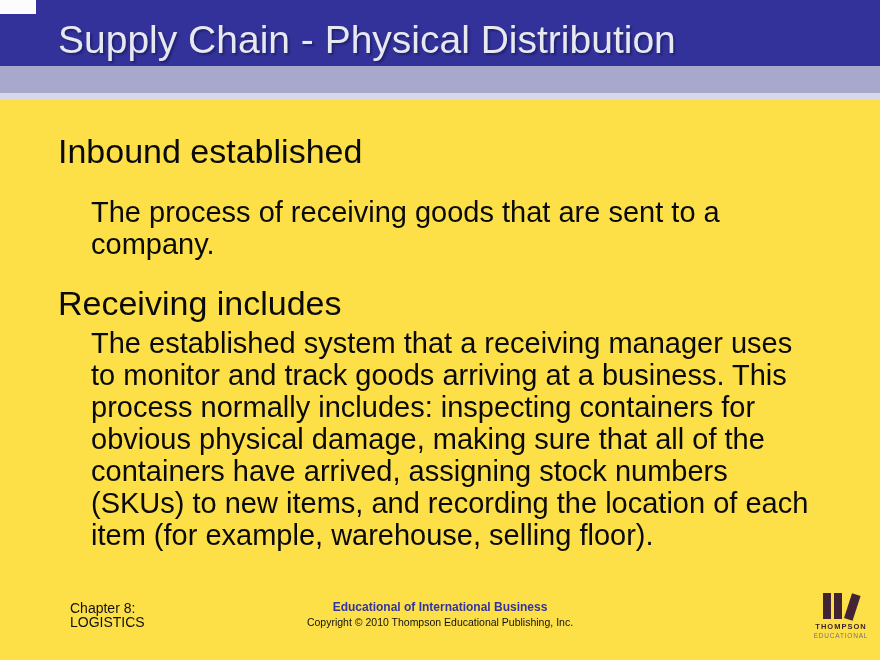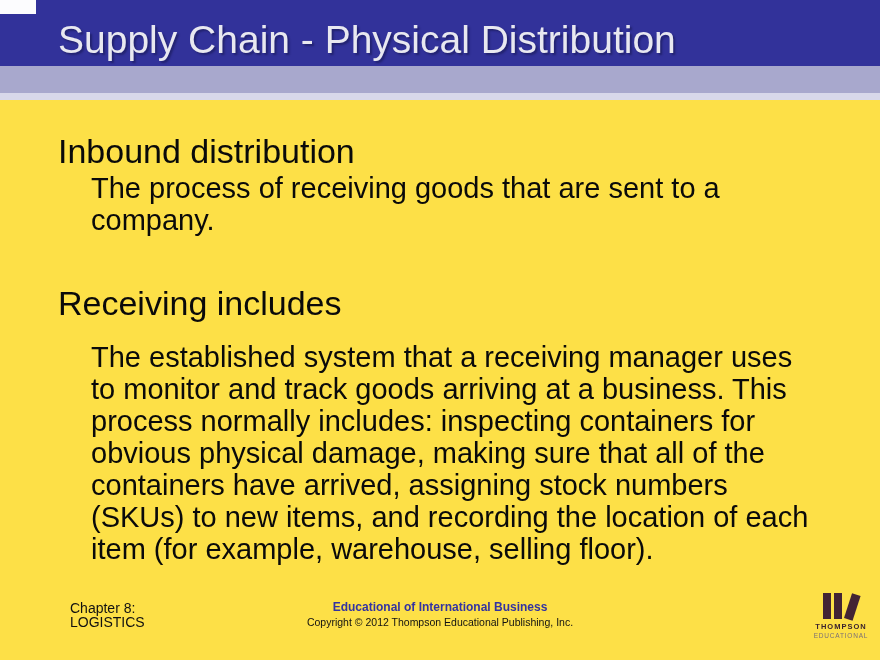--- a/index.html
+++ b/index.html
@@ -62,22 +62,22 @@
     white-space: nowrap;
   }
   .section-body {
     margin: 0;
     margin-left: 33px;
     font-size: 29px;
     line-height: 32px;
     color: #0a0a0a;
     white-space: pre-line;
   }
-  .section-inbound .section-body { margin-top: 1px; }
-  .section-receiving .section-body { margin-top: 18px; }
+  .section-inbound .section-body { margin-top: 25px; }
+  .section-receiving .section-body { margin-top: 4px; }
 
   
   .footer-left {
     position: absolute;
     left: 70px; top: 601px;
     font-size: 14px;
     line-height: 14px;
     color: #111111;
   }
   .footer-center {
@@ -140,21 +140,21 @@
 
   <header class="title-bar">
     <div class="corner-notch"></div>
     <div class="slide-title">Supply Chain - Physical Distribution</div>
   </header>
   <div class="band"></div>
   <div class="band-light"></div>
 
   <main>
     <div class="section section-inbound">
-      <h2 class="section-heading">Inbound distribution</h2>
+      <h2 class="section-heading">Inbound established</h2>
       <p class="section-body">The process of receiving goods that are sent to a
 company.</p>
     </div>
     <div class="section section-receiving">
       <h2 class="section-heading">Receiving includes</h2>
       <p class="section-body">The established system that a receiving manager uses
 to monitor and track goods arriving at a business. This
 process normally includes: inspecting containers for
 obvious physical damage, making sure that all of the
 containers have arrived, assigning stock numbers
@@ -164,21 +164,21 @@
   </main>
 
   <footer>
     <div class="footer-left">
       <div>Chapter 8:</div>
       <div>LOGISTICS</div>
     </div>
 
     <div class="footer-center">
       <div class="footer-book-title">Educational of International Business</div>
-      <div class="footer-copyright">Copyright © 2012 Thompson Educational Publishing, Inc.</div>
+      <div class="footer-copyright">Copyright © 2010 Thompson Educational Publishing, Inc.</div>
     </div>
 
     <div class="footer-logo">
       <div class="logo-books">
         <div class="logo-book b1"></div>
         <div class="logo-book b2"></div>
         <div class="logo-book b3"></div>
       </div>
       <div class="logo-name">THOMPSON</div>
       <div class="logo-sub">EDUCATIONAL</div>

